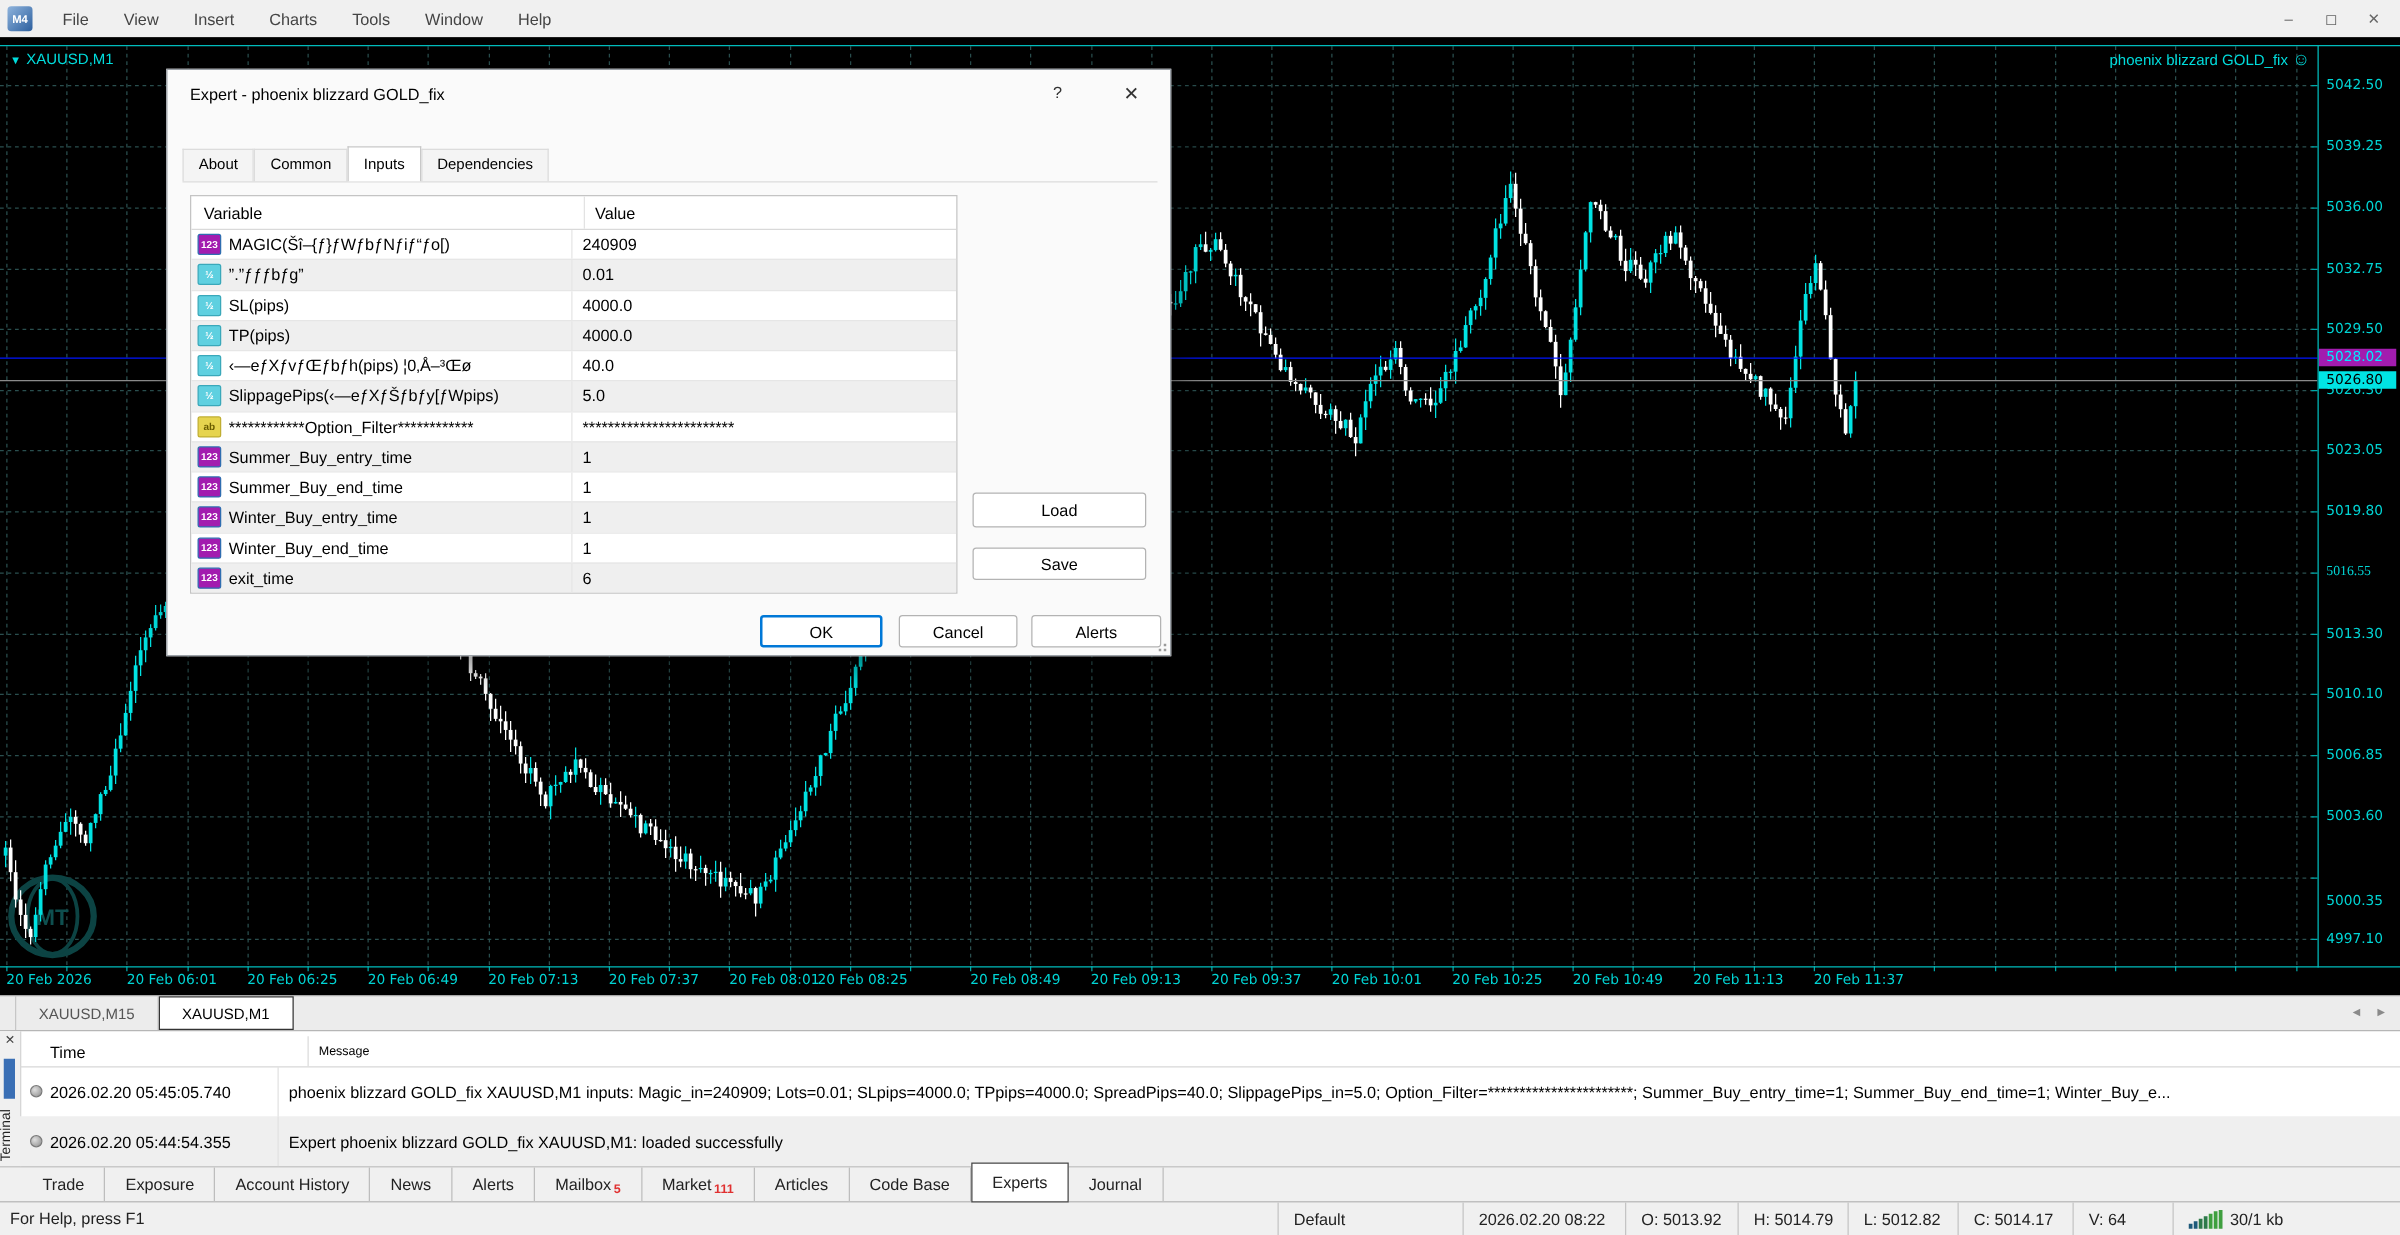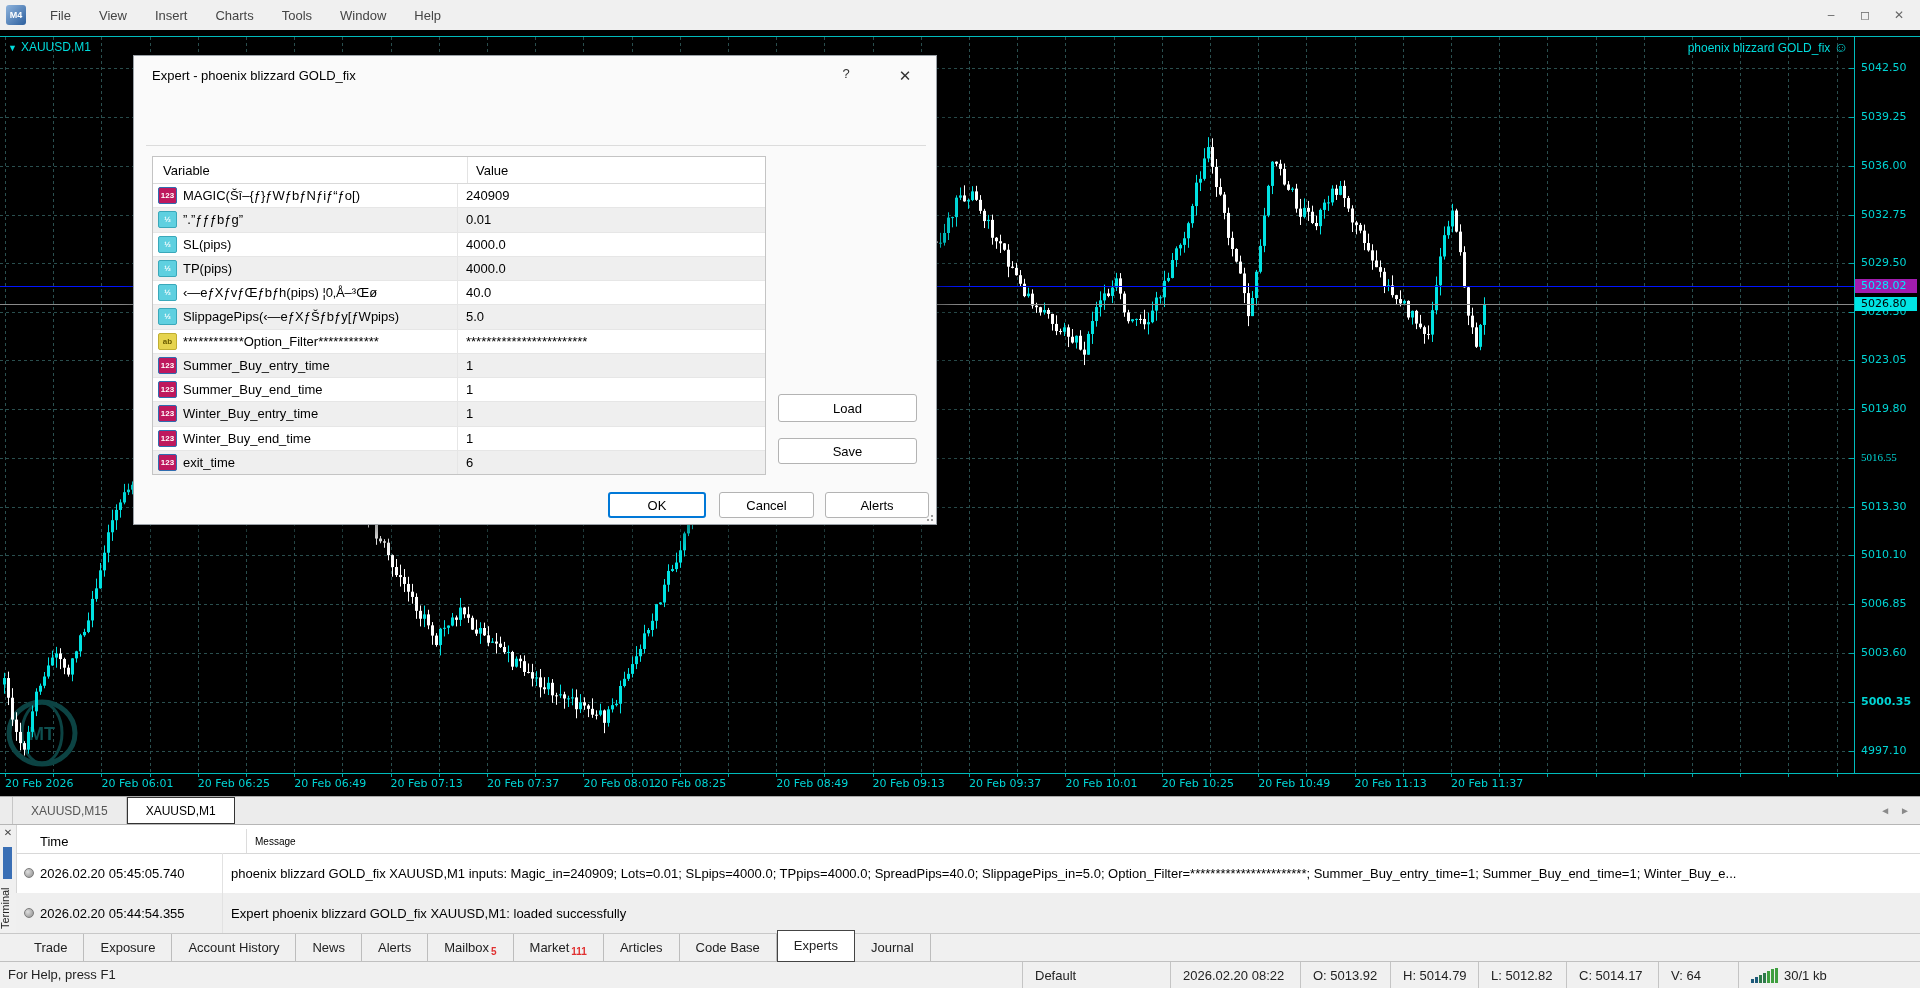--- a/index.html
+++ b/index.html
@@ -54,21 +54,21 @@
   .tbl-header .c2{flex:1;padding-left:8px;font-size:13px;color:#000;border-left:1px solid #e3e3e3;height:100%;display:flex;align-items:center}
   .tbl-row{display:flex;flex:1;align-items:center;border-top:1px solid #e6e6e6}
   .tbl-row:first-of-type{border-top:none}
   .tbl-row.alt{background:#efefef}
   .tbl-row .c1{width:304px;display:flex;align-items:center;padding-left:5px;box-sizing:border-box}
   .tbl-row .c2{flex:1;padding-left:8px;font-size:13px;color:#000;border-left:1px solid #e6e6e6;height:100%;
                display:flex;align-items:center;overflow:hidden;white-space:nowrap}
   .row-name{font-size:13px;color:#000;margin-left:6px;white-space:nowrap;overflow:hidden}
   .ricon{width:17px;height:15px;flex:none;border-radius:2px;font-size:8px;font-weight:bold;
          display:flex;align-items:center;justify-content:center;color:#fff}
-  .ricon.int{background:#be185d;border:1px solid #2f6db0}
+  .ricon.int{background:#a21caf;border:1px solid #2f6db0}
   .ricon.dbl{background:#5fd0e0;border:1px solid #3aa8ba}
   .ricon.str{background:#e6d44f;border:1px solid #c0ae32;color:#6b5d00}
   .btn{position:absolute;background:#fff;border:1px solid #b3b3b3;border-radius:3px;font-size:13px;color:#000;
        display:flex;align-items:center;justify-content:center;box-sizing:border-box}
   .btn-load{left:644px;top:338px;width:139px;height:28px}
   .btn-save{left:644px;top:382px;width:139px;height:26px}
   .btn-ok{left:474px;top:436px;width:98px;height:26px;border:2px solid #0078d7}
   .btn-cancel{left:585px;top:436px;width:95px;height:26px}
   .btn-reset{left:691px;top:436px;width:104px;height:26px}
   .grip{position:absolute;right:3px;bottom:3px;width:9px;height:9px}
@@ -1019,21 +1019,21 @@
       <div class="ptick" style="top: 418.226px; font-family: Liberation Serif, serif;">5016.55</div>
       <div class="ptick-dash" style="top: 425.226px;"></div>
       <div class="ptick" style="top: 467.098px;">5013.30</div>
       <div class="ptick-dash" style="top: 474.098px;"></div>
       <div class="ptick" style="top: 515.218px;">5010.10</div>
       <div class="ptick-dash" style="top: 522.218px;"></div>
       <div class="ptick" style="top: 564.09px;">5006.85</div>
       <div class="ptick-dash" style="top: 571.09px;"></div>
       <div class="ptick" style="top: 612.962px;">5003.60</div>
       <div class="ptick-dash" style="top: 619.962px;"></div>
-      <div class="ptick" style="top: 662px; font-weight: bold;">5000.35</div>
+      <div class="ptick" style="top: 681px;">5000.35</div>
       <div class="ptick-dash" style="top: 668.835px;"></div>
       <div class="ptick" style="top: 710.707px;">4997.10</div>
       <div class="ptick-dash" style="top: 717.707px;"></div>
       <div class="pricehl ask-hl" style="top: 245.744px;">5028.02</div>
       <div class="pricehl bid-hl" style="top: 264.09px;">5026.80</div>
     </div>
   <div class="time-axis" id="time-axis">
       <div class="ttick" style="left: 5px;">20 Feb 2026</div>
       <div class="ttick" style="left: 101.4px;">20 Feb 06:01</div>
       <div class="ttick" style="left: 197.8px;">20 Feb 06:25</div>
@@ -1052,20 +1052,26 @@
       <div class="ttick" style="left: 1451px;">20 Feb 11:37</div>
     </div>
 </div>
 
 <div class="dialog">
   <div class="dlg-title">
     <span class="dlg-title-text">Expert - phoenix blizzard GOLD_fix</span>
     <span class="dlg-help">?</span>
     <span class="dlg-close">✕</span>
   </div>
+  <div class="dlg-tabs" id="dlg-tabs">
+      <div class="dlg-tab">About</div>
+      <div class="dlg-tab">Common</div>
+      <div class="dlg-tab active">Inputs</div>
+      <div class="dlg-tab">Dependencies</div>
+    </div>
   <div class="dlg-tabline"></div>
   <div class="dlg-table">
     <div class="tbl-header">
       <div class="c1">Variable</div>
       <div class="c2">Value</div>
     </div>
     <div id="tbl-rows" style="display:flex;flex-direction:column;flex:1">
         <div class="tbl-row">
           <div class="c1">
             <span class="ricon int">123</span>

